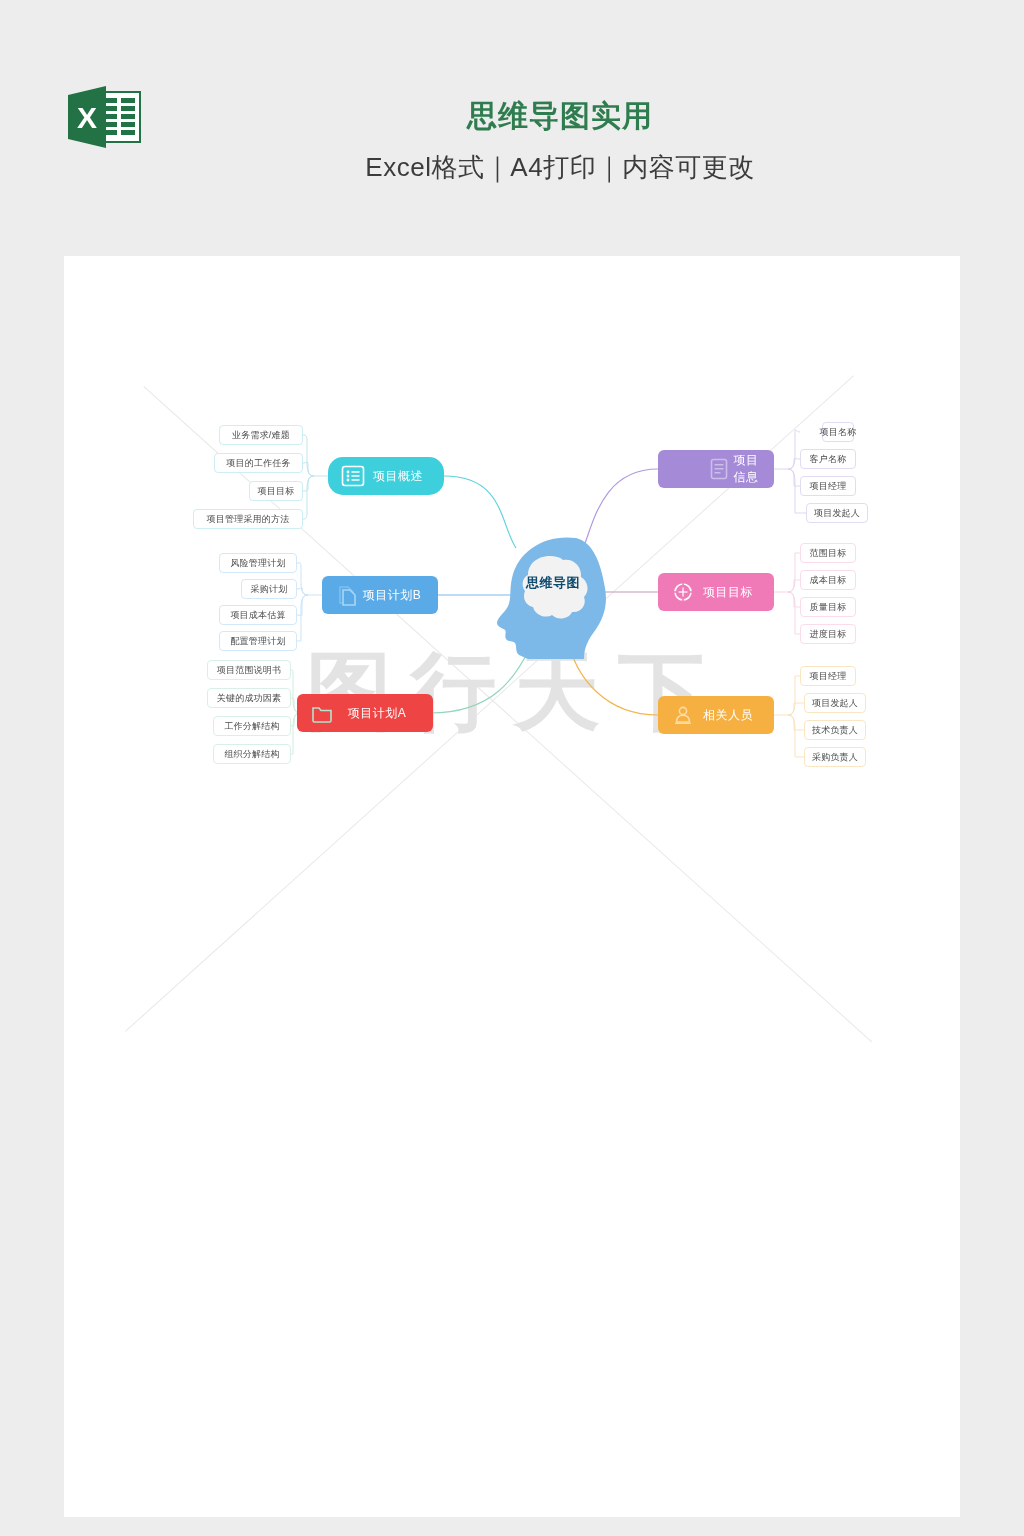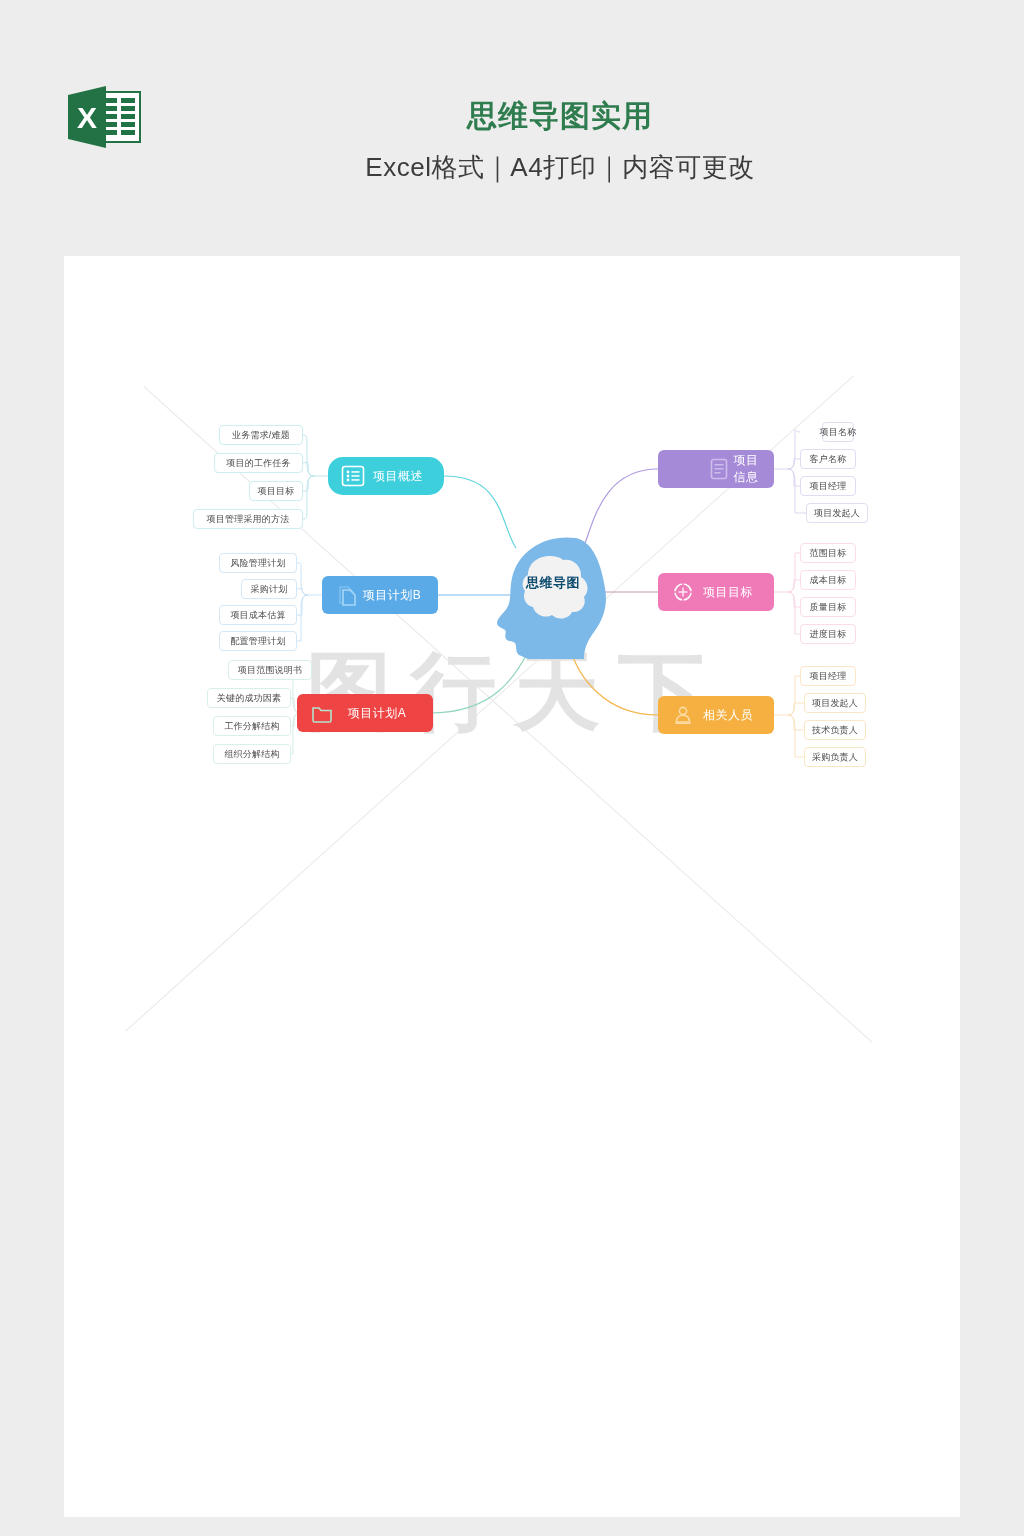--- a/index.html
+++ b/index.html
@@ -285,21 +285,21 @@
     <div class="leaf" style="left:177px; top:323px; width:56px; border-color:#d3e8f8;">采购计划</div>
     <div class="leaf" style="left:155px; top:349px; width:78px; border-color:#d3e8f8;">项目成本估算</div>
     <div class="leaf" style="left:155px; top:375px; width:78px; border-color:#d3e8f8;">配置管理计划</div>
 
     <div class="branch" style="left:233px; top:438px; width:136px; background:#ef4444;">
       <svg class="bicon" viewBox="0 0 26 26">
         <path d="M4 8 h6 l2 2.5 h10 v10 a1.5 1.5 0 0 1 -1.5 1.5 h-15 a1.5 1.5 0 0 1 -1.5 -1.5 z" fill="none" stroke="#b2e4cf" stroke-width="1.6"></path>
       </svg>
       <span class="blabel">项目计划A</span>
     </div>
-    <div class="leaf" style="left:143px; top:404px; width:84px; border-color:#d9f0e6;margin-left:21px;">项目范围说明书</div>
+    <div class="leaf" style="left:143px; top:404px; width:84px; border-color:#d9f0e6;">项目范围说明书</div>
     <div class="leaf" style="left:143px; top:432px; width:84px; border-color:#d9f0e6;">关键的成功因素</div>
     <div class="leaf" style="left:149px; top:460px; width:78px; border-color:#d9f0e6;">工作分解结构</div>
     <div class="leaf" style="left:149px; top:488px; width:78px; border-color:#d9f0e6;">组织分解结构</div>
 
     <div class="branch" style="left:594px; top:194px; width:116px; background:#a58ad8;padding-left:36px;">
       <svg class="bicon" viewBox="0 0 26 26">
         <rect x="5.5" y="3.5" width="15" height="19" rx="2" fill="none" stroke="#cdbdeb" stroke-width="1.6"></rect>
         <rect x="8.5" y="8" width="9" height="1.5" fill="#cdbdeb"></rect>
         <rect x="8.5" y="12" width="9" height="1.5" fill="#cdbdeb"></rect>
         <rect x="8.5" y="16" width="6" height="1.5" fill="#cdbdeb"></rect>

